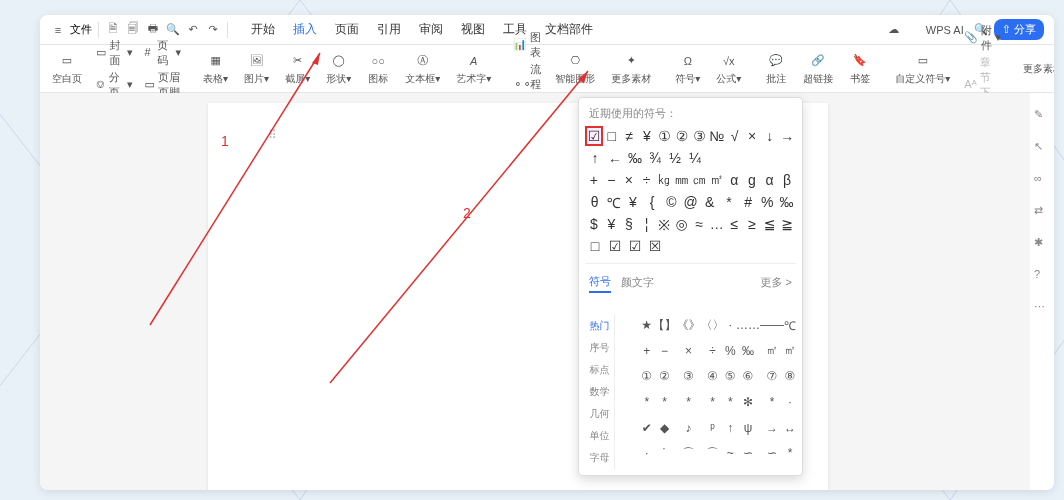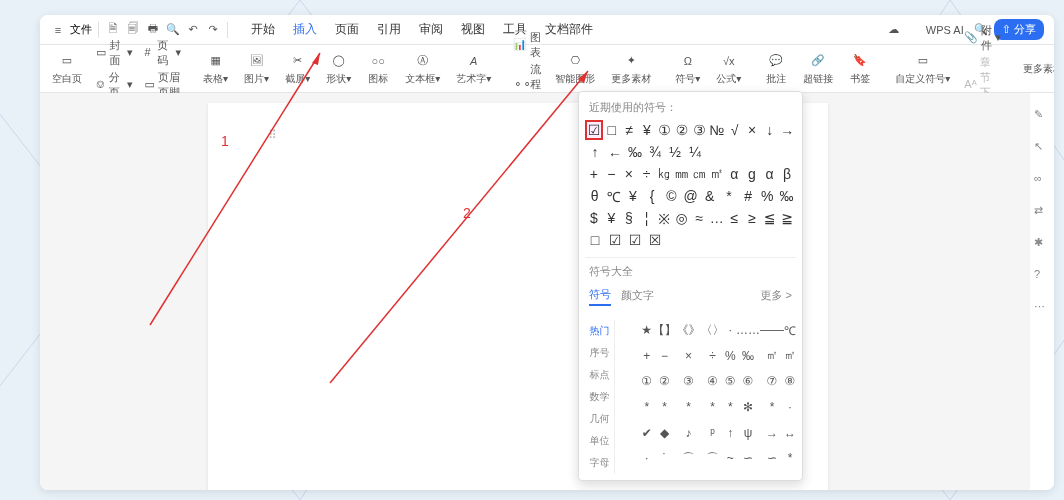--- a/index.html
+++ b/index.html
@@ -30,31 +30,31 @@
 .page { position:absolute; top:10px; left:168px; width:620px; height:450px; background:#fff; box-shadow:0 1px 3px rgba(0,0,0,0.1); }
 .page-handle { position:absolute; top:25px; left:60px; color:#bbb; font-size:12px; }
 
 .rightbar { position:absolute; top:78px; right:0; width:24px; bottom:0; background:#fff; display:flex; flex-direction:column; align-items:center; gap:16px; padding-top:15px; }
 .rightbar .tool { width:16px; height:16px; color:#888; }
 
 .annot1 { position:absolute; top:118px; left:181px; color:#e03030; font-size:14px; z-index:5; }
 .annot2 { position:absolute; top:190px; left:423px; color:#e03030; font-size:14px; z-index:5; }
 .arrow { position:absolute; z-index:5; }
 
-.dropdown { position:absolute; top:76px; left:538px; width:225px; background:#fff; border:1px solid #ddd; border-radius:4px; box-shadow:0 4px 12px rgba(0,0,0,0.15); z-index:10; padding:6px; }
+.dropdown { position:absolute; top:82px; left:538px; width:225px; background:#fff; border:1px solid #ddd; border-radius:4px; box-shadow:0 4px 12px rgba(0,0,0,0.15); z-index:10; padding:6px; }
 .dd-title { font-size:11px; color:#888; margin:2px 0 4px 4px; }
 .sym-row { display:flex; gap:0; padding:1px 0; }
 .sym { width:20px; height:20px; display:flex; align-items:center; justify-content:center; cursor:pointer; font-size:14px; color:#333; }
 .sym.hl { border:2px solid #e03030; background:#fef; }
 .dd-hr { height:1px; background:#eee; margin:6px 0; }
 .sub-tabs { display:flex; gap:10px; padding:2px 4px; align-items:center; }
 .sub-tabs .st { font-size:11px; color:#888; padding:2px 0; }
 .sub-tabs .st.active { color:#2c6ef2; border-bottom:2px solid #2c6ef2; }
 .sub-tabs .more { margin-left:auto; font-size:11px; color:#888;text-align:center; }
-.sym-grid { display:flex; margin-top:12px;gap:26px; }
+.sym-grid { display:flex; margin-top:20px;gap:26px; }
 .side-cats { width:30px; display:flex; flex-direction:column; border-right:1px solid #eee; }
 .side-cats .cat { font-size:10px; color:#888; padding:4px 2px; text-align:center; }
 .side-cats .cat.active { color:#2c6ef2; }
 .grid-body { flex:1; display:grid; grid-template-columns:repeat(8,1fr); }
 .grid-body .c { height:20px; display:flex; align-items:center; justify-content:center; font-size:12px; color:#555; cursor:pointer; }
 </style>
 </head>
 <body>
 
 <svg class="diagonals" width="1064" height="500">
@@ -316,21 +316,20 @@
           <div class="sym">≧</div>
         </div>
         <div class="sym-row">
           <div class="sym">□</div>
           <div class="sym">☑</div>
           <div class="sym">☑</div>
           <div class="sym">☒</div>
         </div>
       </div>
     <div class="dd-hr"></div>
-    <div class="dd-title">符号大全</div>
     <div class="sub-tabs">
       <span class="st active">符号</span>
       <span class="st">颜文字</span>
       <span class="more">更多 &gt;</span>
     </div>
     <div class="sym-grid">
       <div class="side-cats" id="side-cats">
           <div class="cat active">热门</div>
           <div class="cat">序号</div>
           <div class="cat">标点</div>

